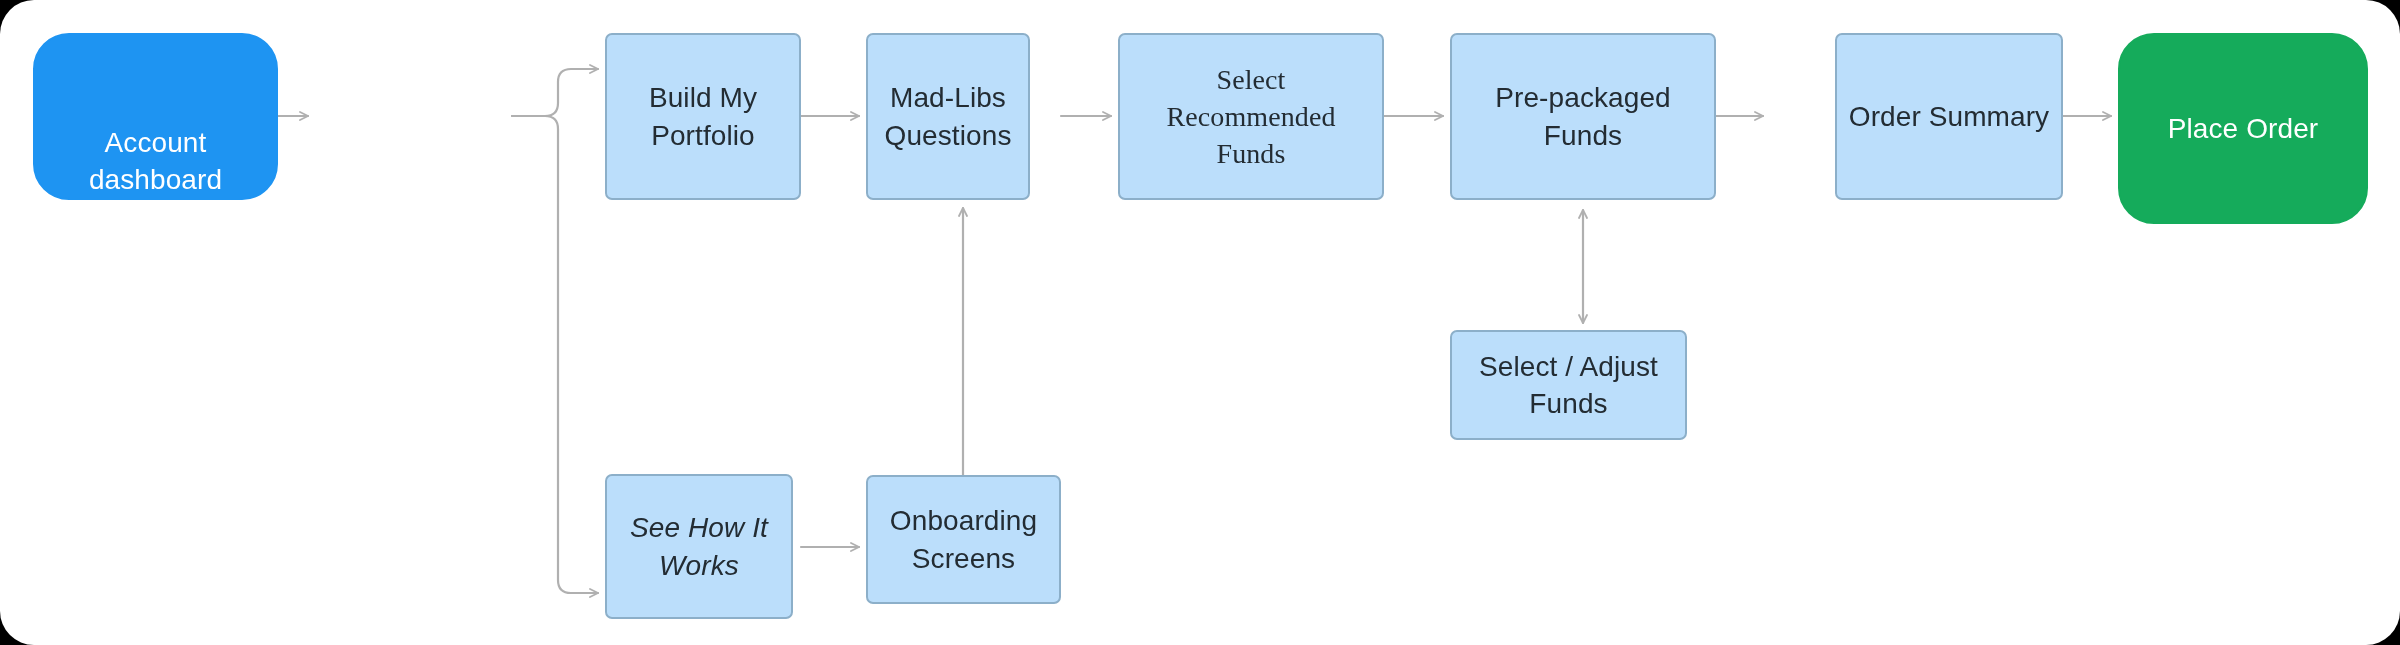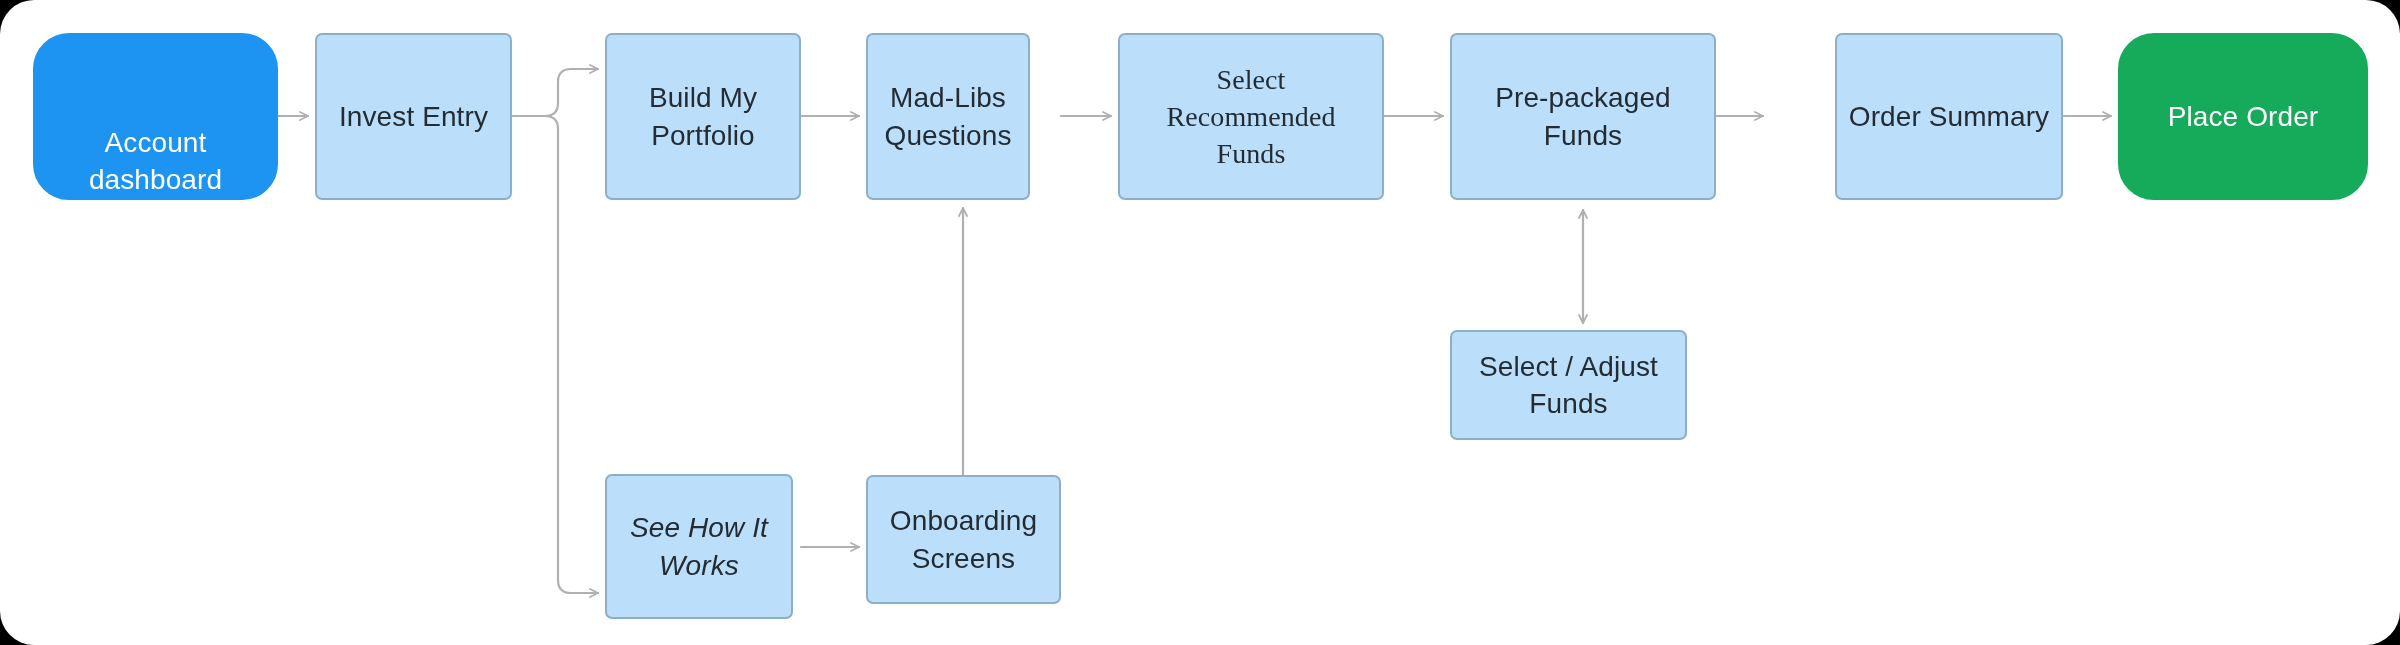--- a/index.html
+++ b/index.html
@@ -106,23 +106,20 @@
 
       <path d="M 1998,116 L 2111,116" marker-end="url(#ah)"></path>
     </g>
   </svg>
 
   <div class="node node-start" style="left:33px; top:33px; width:245px; height:167px;">
     <span class="node-label">Account
 dashboard</span>
   </div>
 
-  <div class="node node-process" style="left:315px; top:33px; width:197px; height:167px;">
-    <span class="node-label">Invest Entry</span>
-  </div>
 
   <div class="node node-process" style="left:605px; top:33px; width:196px; height:167px;">
     <span class="node-label">Build My
 Portfolio</span>
   </div>
 
   <div class="node node-process" style="left:866px; top:33px; width:164px; height:167px;">
     <span class="node-label">Mad-Libs
 Questions</span>
   </div>
@@ -135,21 +132,21 @@
 
   <div class="node node-process" style="left:1450px; top:33px; width:266px; height:167px;">
     <span class="node-label">Pre-packaged
 Funds</span>
   </div>
 
   <div class="node node-process" style="left:1835px; top:33px; width:228px; height:167px;">
     <span class="node-label">Order Summary</span>
   </div>
 
-  <div class="node node-end" style="left:2118px; top:33px; width:250px; height:167px;">
+  <div class="node node-end" style="left:2118px; top:33px; width:250px; height:191px;">
     <span class="node-label">Place Order</span>
   </div>
 
   <div class="node node-process" style="left:1450px; top:330px; width:237px; height:110px;">
     <span class="node-label">Select / Adjust
 Funds</span>
   </div>
 
   <div class="node node-process" style="left:605px; top:474px; width:188px; height:145px;font-style:italic;">
     <span class="node-label">See How It

